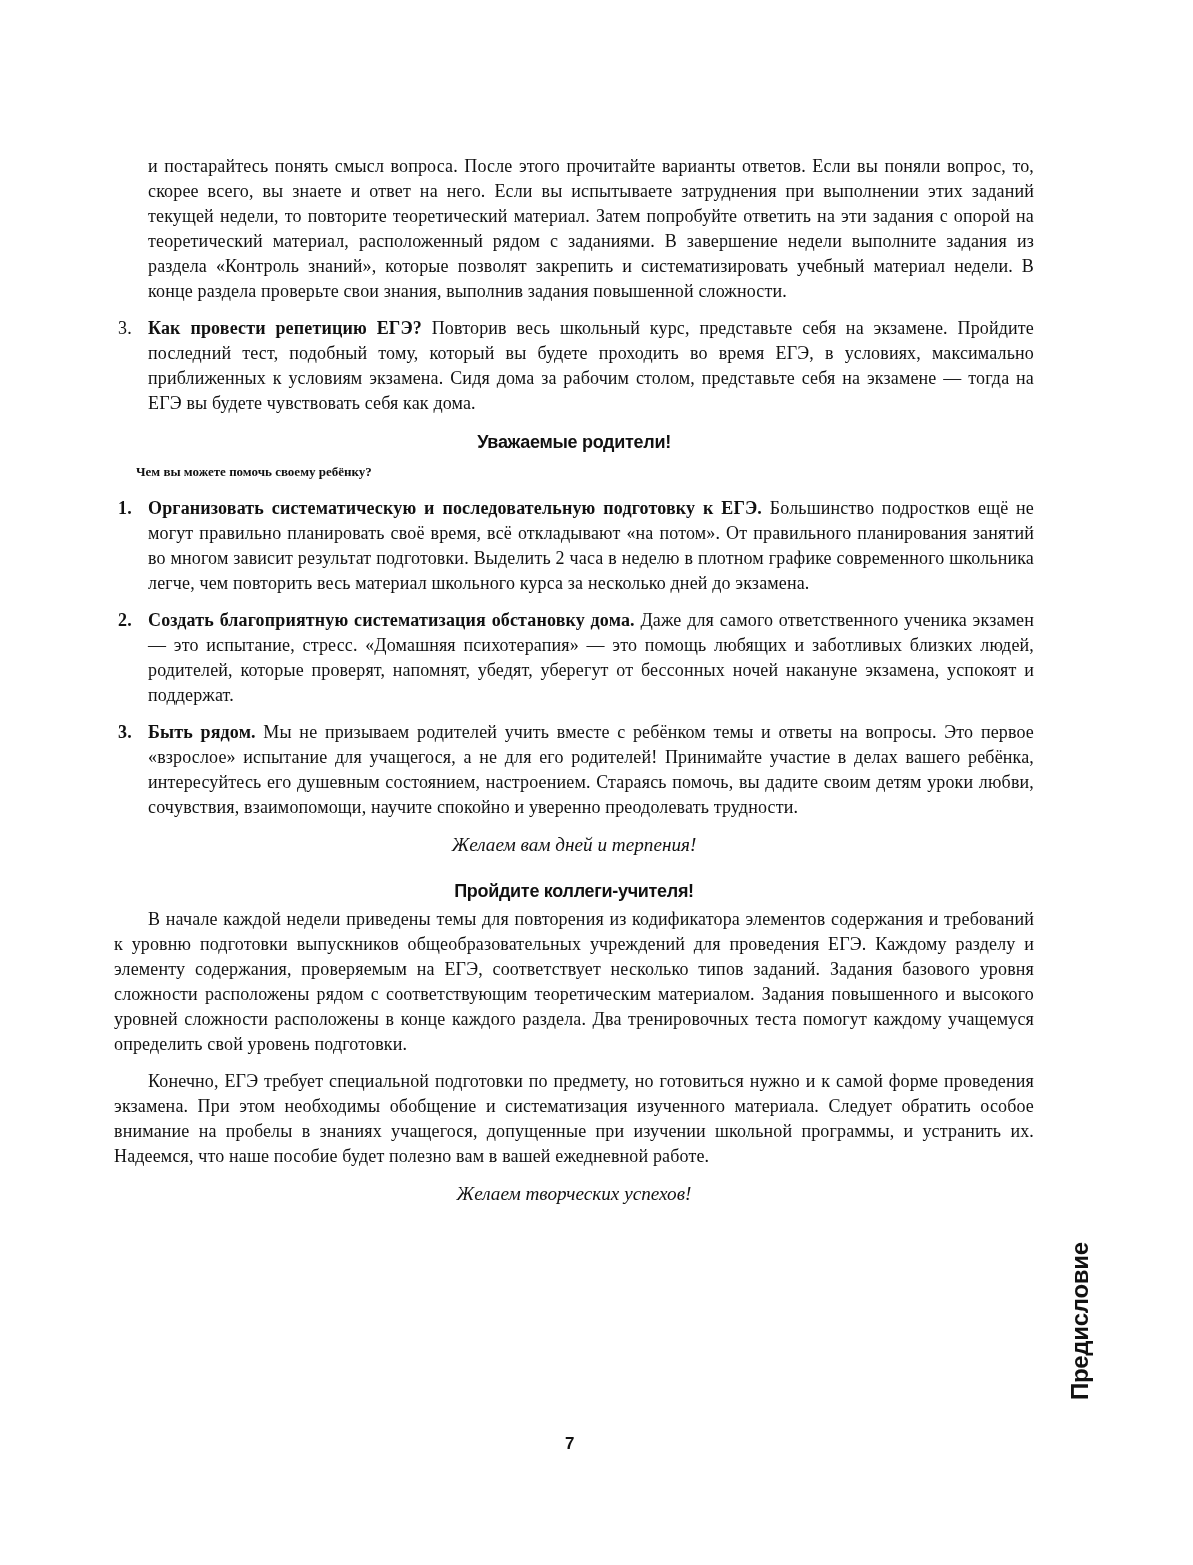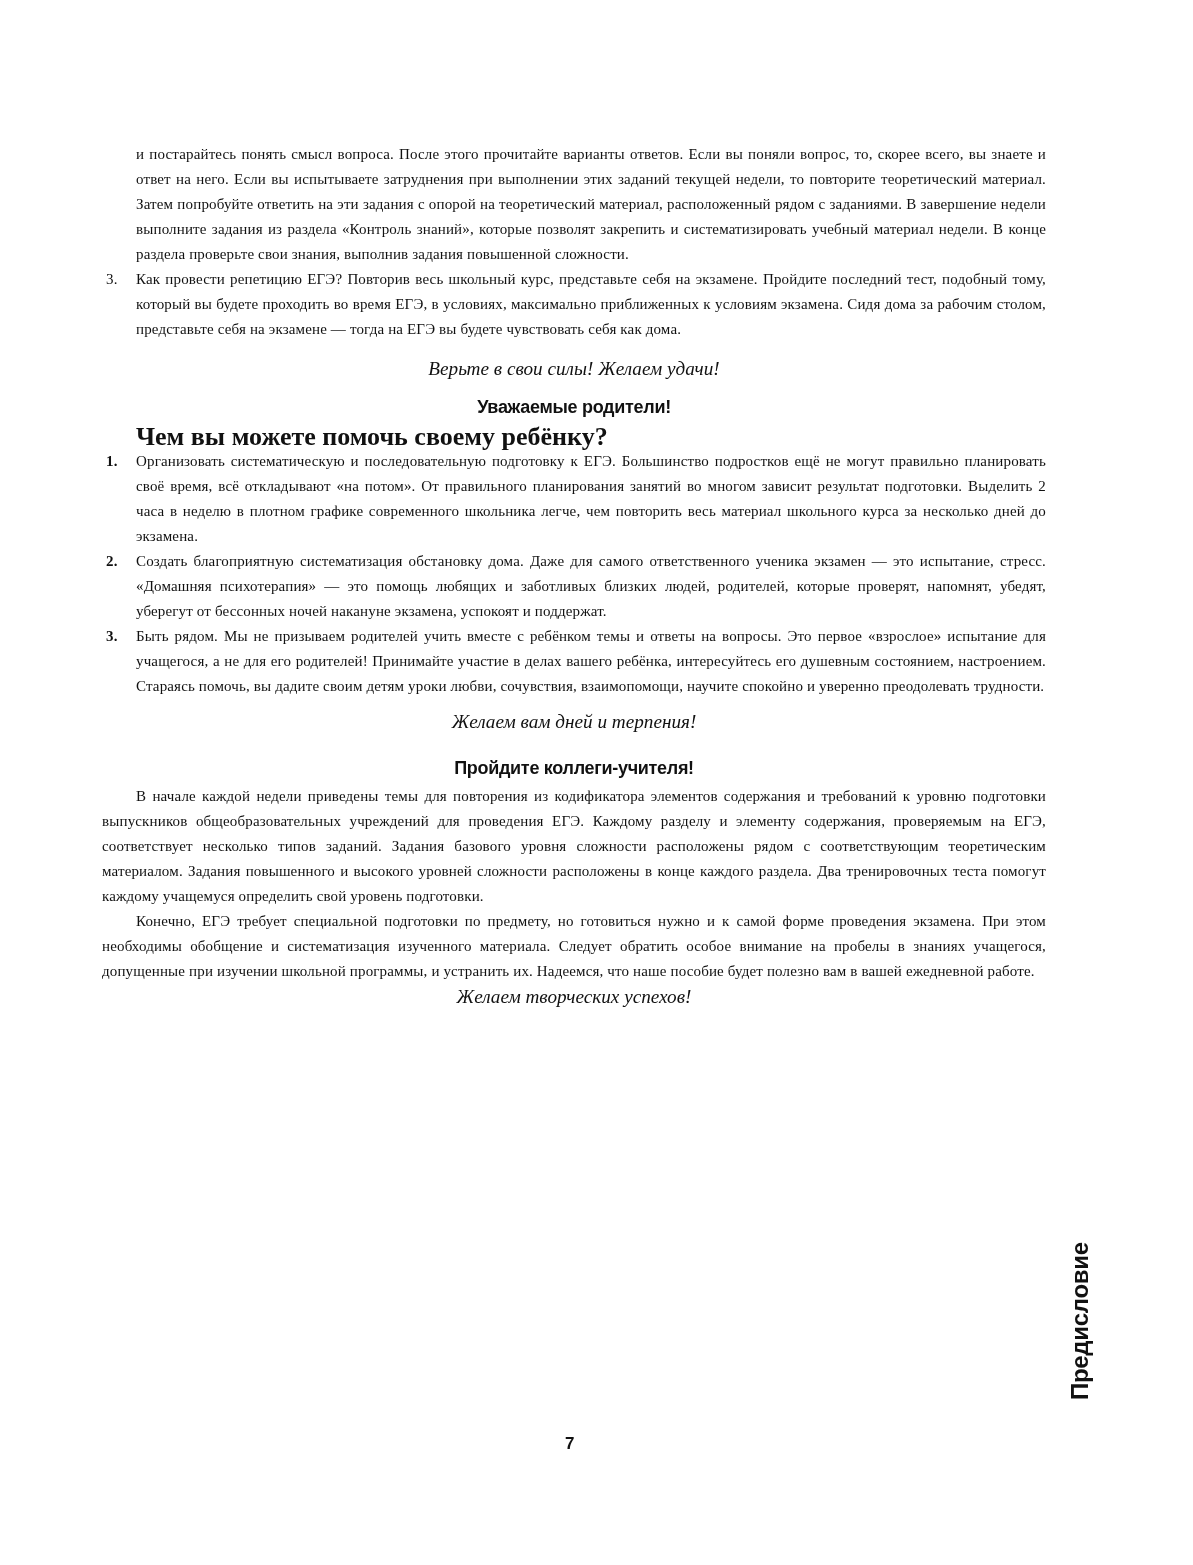--- a/index.html
+++ b/index.html
@@ -1,42 +1,41 @@
 <!DOCTYPE html>
 <html><head>
   <meta charset="utf-8">
   <style>
     html, body { margin: 0; padding: 0; background: #ffffff; }
     body { width: 1193px; height: 1565px; position: relative; overflow: hidden; color: #111; }
     .page { position: absolute; left: 102px; top: 142px; width: 944px; }
-    .p { font-family: "Liberation Serif", "DejaVu Serif", serif; font-size: 15px; line-height: 25px; text-align: justify; margin: 0; letter-spacing: 0.15px; }
+    .p { font-family: "Liberation Serif", "DejaVu Serif", serif; font-size: 18px; line-height: 25px; text-align: justify; margin: 12px; letter-spacing: 0.15px; }
     .cont { padding-left: 34px; }
     .item { position: relative; padding-left: 34px; }
     .num { position: absolute; left: 4px; top: 0; font-weight: bold; }
     .num.light { font-weight: normal; }
-    b { font-weight: normal; }
+    b { font-weight: bold; }
     .wish { font-family: "Liberation Serif", "DejaVu Serif", serif; font-style: italic; font-size: 19.2px; text-align: center; margin: 0; line-height: 25px; }
     .heading { font-family: "Liberation Sans", "DejaVu Sans", sans-serif; font-weight: bold; font-size: 18px; text-align: center; margin: 0; line-height: 24px; letter-spacing: -0.3px; }
-    .subq { font-family: "Liberation Serif", "DejaVu Serif", serif; font-weight: bold; font-size: 26px; line-height: 25px; margin: 0; padding-left: 34px; }
+    .subq { font-family: "Liberation Serif", "DejaVu Serif", serif; font-weight: bold; font-size: 13px; line-height: 25px; margin: 0; padding-left: 34px; }
     .indent { text-indent: 34px; }
     .side-tab { position: absolute; left: 1066px; top: 1400px; transform-origin: left top; transform: rotate(-90deg); font-family: "Liberation Sans", "DejaVu Sans", sans-serif; font-weight: bold; font-size: 24px; letter-spacing: -0.3px; white-space: nowrap; }
     .page-number { position: absolute; left: 565px; top: 1434px; font-family: "Liberation Sans", "DejaVu Sans", sans-serif; font-weight: bold; font-size: 17px; }
   </style>
 </head>
 <body>
 
 <div class="page">
 
   <p class="p cont">и постарайтесь понять смысл вопроса. После этого прочитайте варианты ответов. Если вы поняли вопрос, то, скорее всего, вы знаете и ответ на него. Если вы испытываете затруднения при выполнении этих заданий текущей недели, то повторите теоретический материал. Затем попробуйте ответить на эти задания с опорой на теоретический материал, расположенный рядом с заданиями. В завершение недели выполните задания из раздела «Контроль знаний», которые позволят закрепить и систематизировать учебный материал недели. В конце раздела проверьте свои знания, выполнив задания повышенной сложности.</p>
 
   <p class="p item">
     <span class="num light">3.</span><b>Как провести репетицию ЕГЭ?</b><span> Повторив весь школьный курс, представьте себя на экзамене. Пройдите последний тест, подобный тому, который вы будете проходить во время ЕГЭ, в условиях, максимально приближенных к условиям экзамена. Сидя дома за рабочим столом, представьте себя на экзамене — тогда на ЕГЭ вы будете чувствовать себя как дома.</span>
   </p>
 
-  <p class="wish" style="margin-top:14px;">Верьте в свои силы! Желаем удачи!</p>
 
   <p class="heading" style="margin-top:14px;">Уважаемые родители!</p>
 
   <p class="subq" style="margin-top:5px;">Чем вы можете помочь своему ребёнку?</p>
 
   <p class="p item">
     <span class="num">1.</span><b>Организовать систематическую и последовательную подготовку к ЕГЭ.</b><span> Большинство подростков ещё не могут правильно планировать своё время, всё откладывают «на потом». От правильного планирования занятий во многом зависит результат подготовки. Выделить 2 часа в неделю в плотном графике современного школьника легче, чем повторить весь материал школьного курса за несколько дней до экзамена.</span>
   </p>
 
   <p class="p item">

